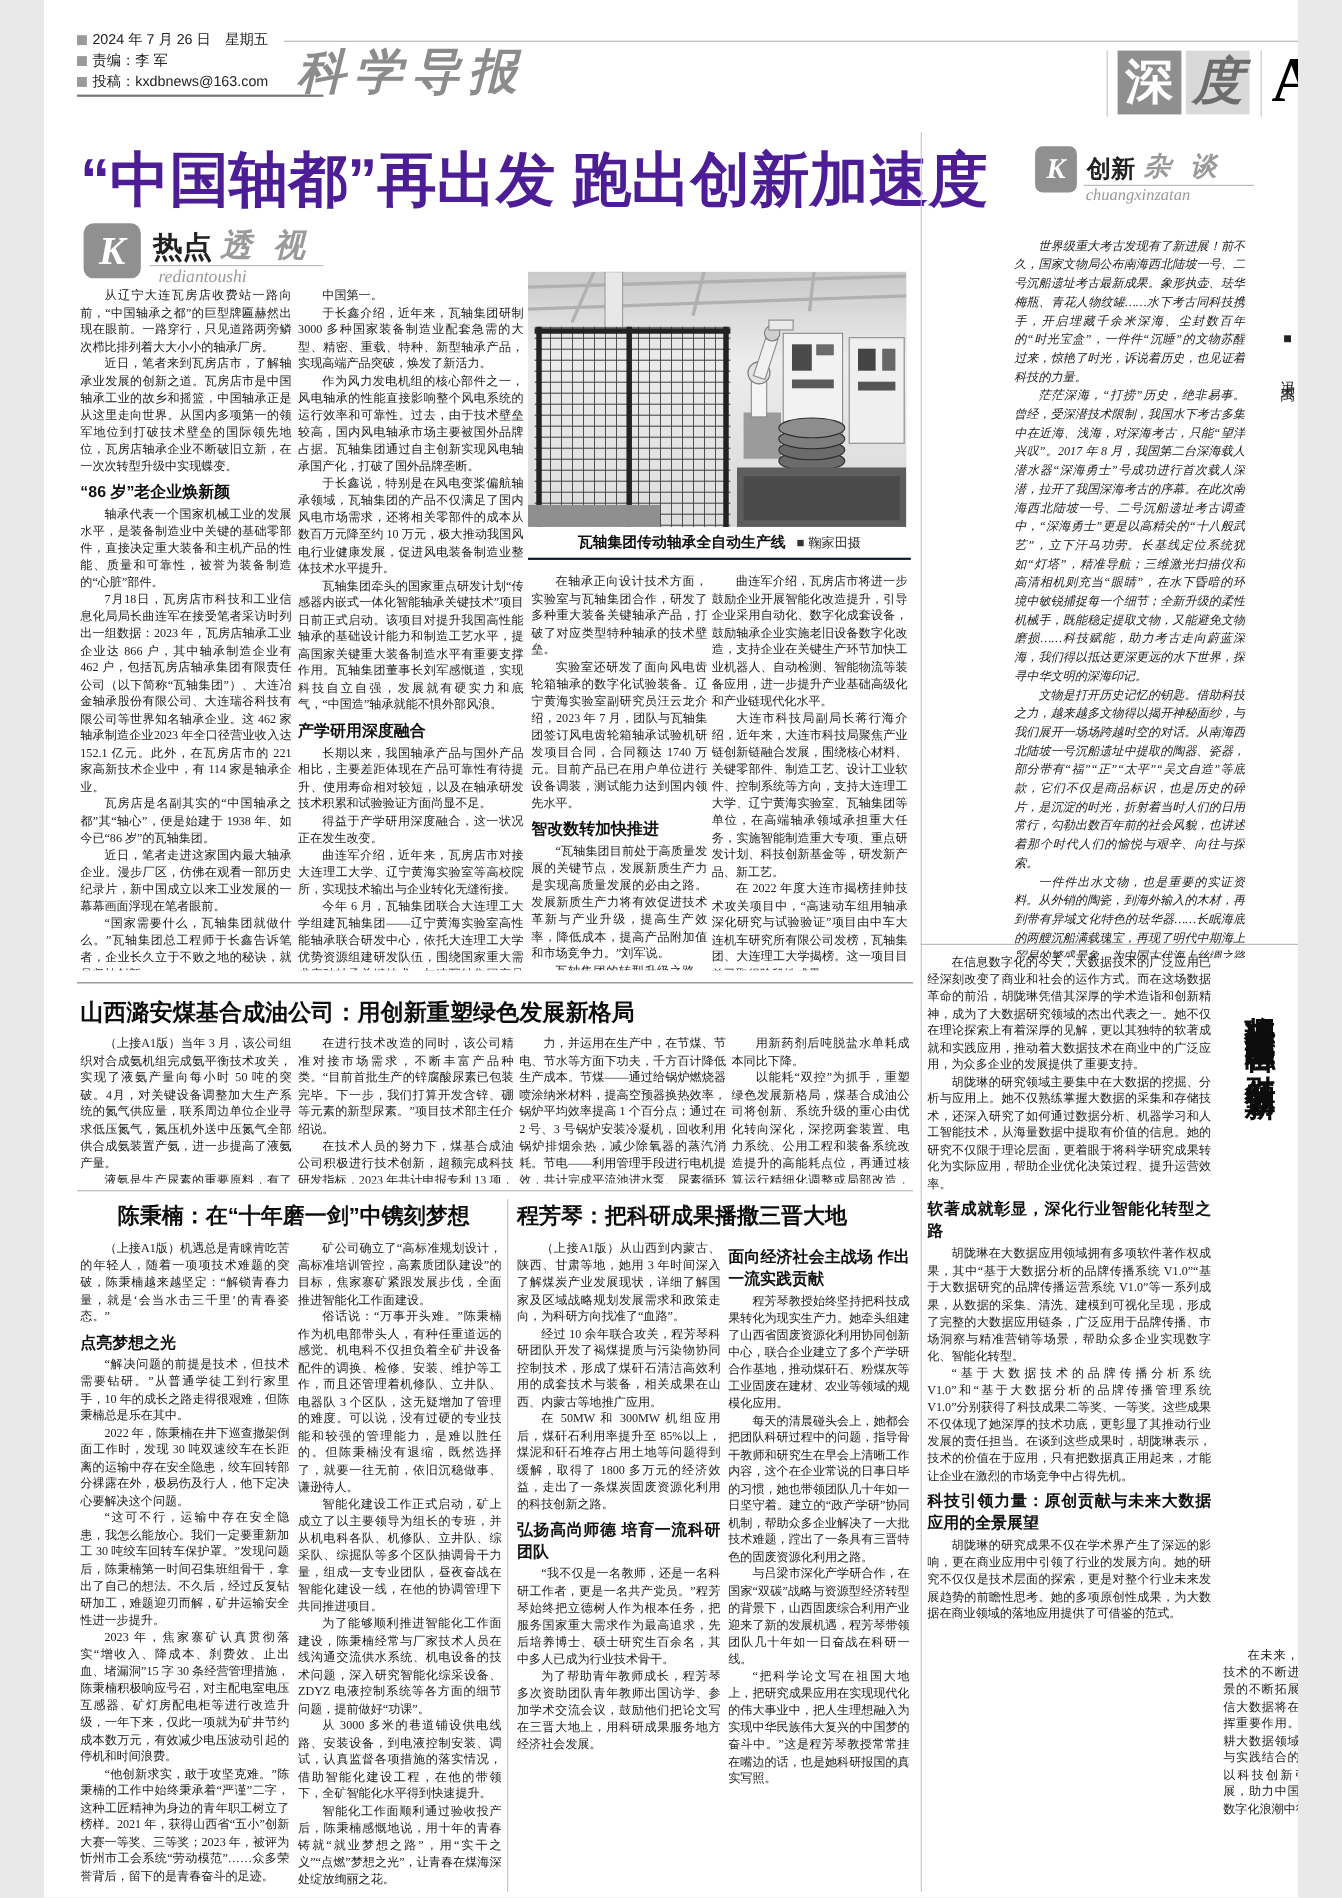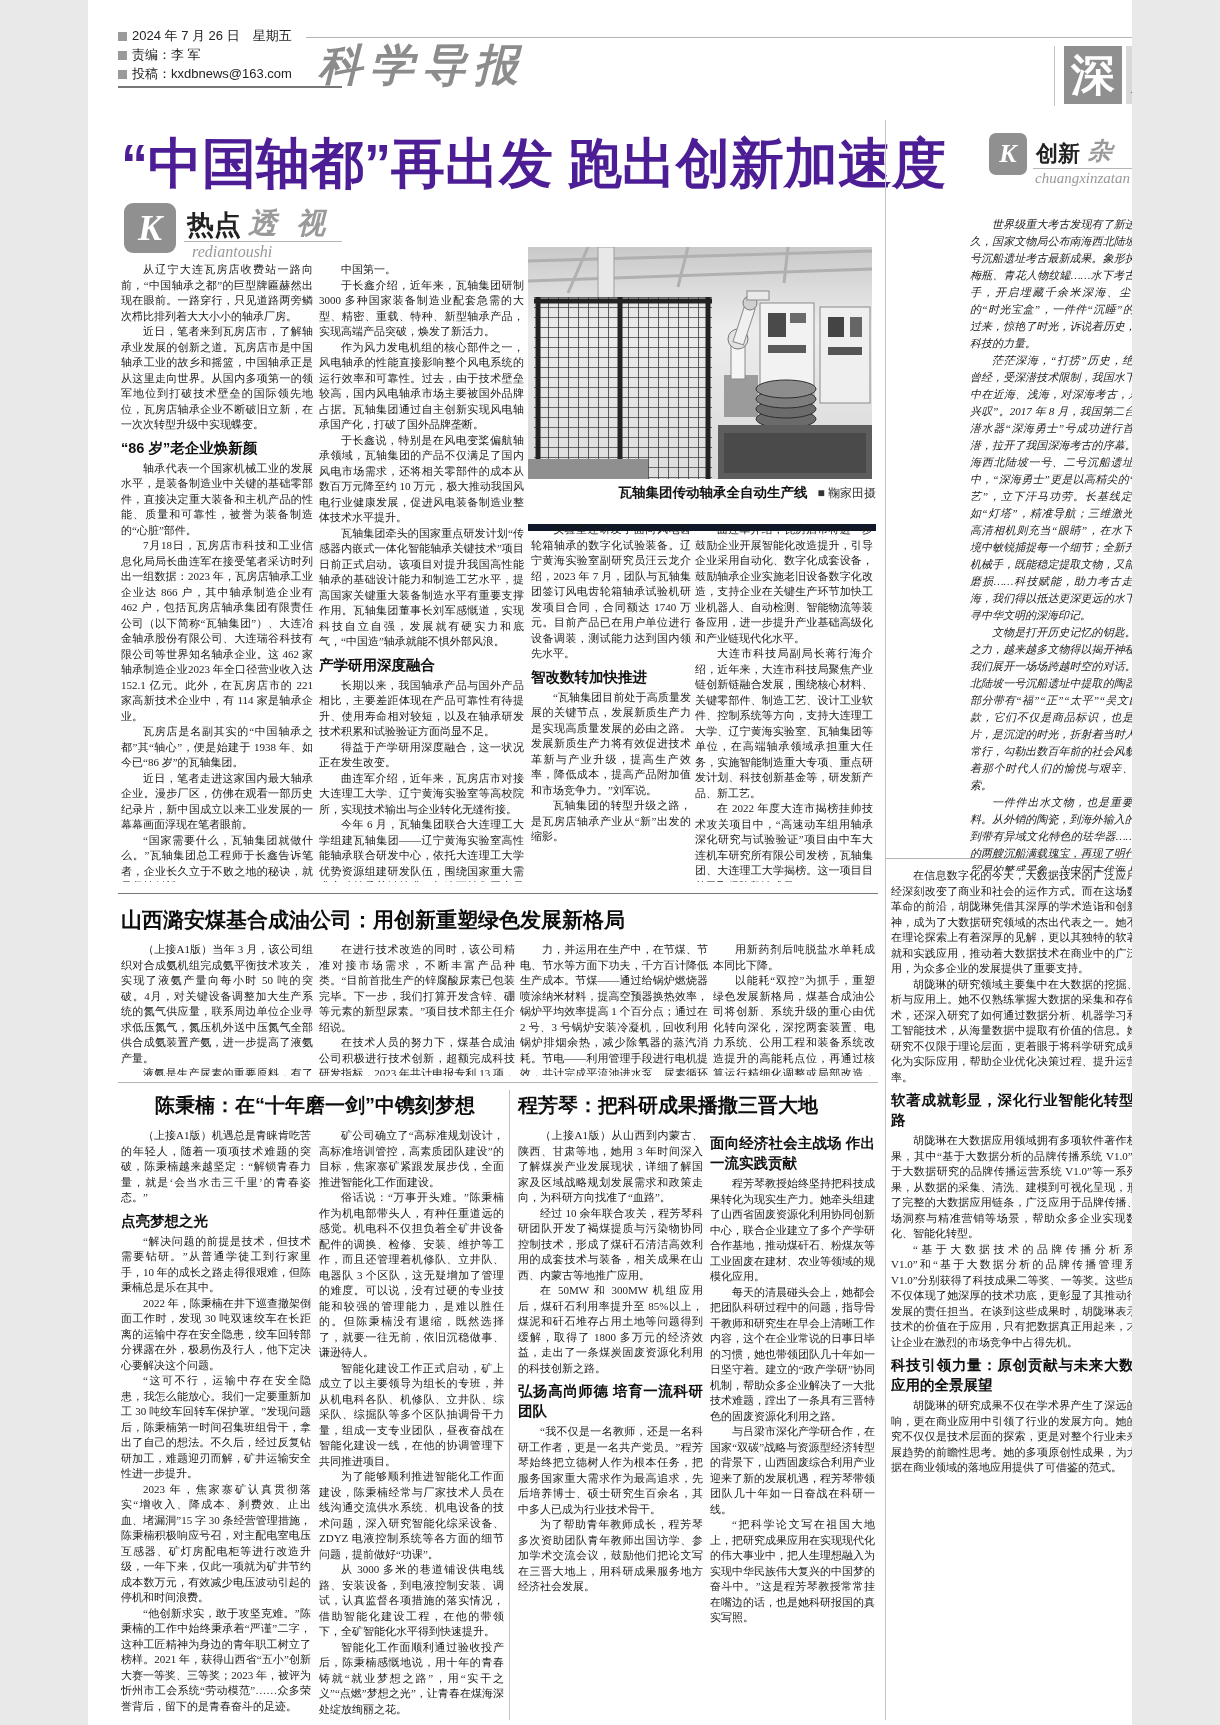--- a/index.html
+++ b/index.html
@@ -1,16 +1,16 @@
 <!DOCTYPE html>
 <html><head>
 <meta charset="utf-8">
 <style>
   html,body{margin:0;padding:0;background:#e9e9e9;}
-  .page{position:relative;width:1044px;height:1725px;background:#ffffff;margin:0 auto;
+  .page{position:relative;width:1140px;height:1725px;background:#ffffff;margin:0 auto;
         font-family:"Liberation Serif",serif;color:#1c1c1c;overflow:hidden;}
   .abs{position:absolute;}
   
   .infoline{font-family:"Liberation Sans",sans-serif;font-size:13px;color:#222;line-height:19px;white-space:nowrap;}
   .sq{display:inline-block;width:9px;height:9px;background:#9a9a9a;margin-right:5px;vertical-align:middle;}
   .masthead{font-family:"Liberation Serif",serif;font-style:italic;font-weight:bold;
             font-size:44px;color:#8c8c8c;letter-spacing:8px;white-space:nowrap;}
   .rule{background:#b5b5b5;}
   .darkrule{background:#777;}
   .shenbox{width:58px;height:58px;background:#8f8f8f;color:#fff;font-family:"Liberation Sans",sans-serif;
@@ -31,23 +31,23 @@
   
   .col{position:absolute;text-align:justify;font-size:11px;line-height:15.5px;color:#1b1b1b;overflow:hidden;}
   .col p.para{margin:0;text-indent:2em;}
   .col .sh{font-family:"Liberation Sans",sans-serif;font-weight:bold;font-size:14.5px;line-height:20px;
            margin:5px 0 3px 0;color:#111;}
   .col .sig{text-align:right;padding-right:6px;font-weight:bold;}
   .kai p.para{font-style:italic;}
   .secondhead{font-family:"Liberation Sans",sans-serif;font-weight:bold;color:#0e0e0e;white-space:nowrap;}
   
   .photo{position:absolute;left:440px;top:247px;width:344px;height:232px;overflow:hidden;background:#dcdcdc;}
-  .caption{position:absolute;left:440px;top:484px;width:348px;text-align:right;
+  .caption{position:absolute;left:440px;top:484px;width:348px;text-align:center;
            font-family:"Liberation Sans",sans-serif;font-weight:bold;font-size:13.5px;color:#111;
-           padding-bottom:22px;border-bottom:7px solid #0f172a;}
+           padding-bottom:5px;border-bottom:2px solid #0f172a;}
   .caption .credit{font-weight:normal;font-size:12px;margin-left:10px;color:#333;}
   .vert{writing-mode:vertical-rl;text-orientation:upright;}
   .vhead{font-family:"Liberation Sans",sans-serif;font-weight:bold;color:#0d0d0d;}
   .vrule{background:#c3c3c3;width:1px;}
 </style>
 </head>
 <body>
 
 <div class="page">
 
@@ -159,20 +159,21 @@
         <line x1="6" y1="54" x2="184" y2="54"></line>
       </g>
       <rect x="0" y="212" width="120" height="20" fill="#8f8f8f"></rect>
     </svg>
   </div>
   <div class="caption">
     <span>瓦轴集团传动轴承全自动生产线</span><span class="credit">■ 鞠家田摄</span>
   </div>
 
   <div class="col" style="left:443px;top:522px;width:160px;height:360px;">
+      <p class="para">在轴承正向设计技术方面，实验室与瓦轴集团合作，研发了多种重大装备关键轴承产品，打破了对应类型特种轴承的技术壁垒。</p>
       <p class="para">实验室还研发了面向风电齿轮箱轴承的数字化试验装备。辽宁黄海实验室副研究员汪云龙介绍，2023 年 7 月，团队与瓦轴集团签订风电齿轮箱轴承试验机研发项目合同，合同额达 1740 万元。目前产品已在用户单位进行设备调装，测试能力达到国内领先水平。</p>
       <div class="sh">智改数转加快推进</div>
       <p class="para">“瓦轴集团目前处于高质量发展的关键节点，发展新质生产力是实现高质量发展的必由之路。发展新质生产力将有效促进技术革新与产业升级，提高生产效率，降低成本，提高产品附加值和市场竞争力。”刘军说。</p>
       <p class="para">瓦轴集团的转型升级之路，是瓦房店轴承产业从“新”出发的缩影。</p>
     </div>
   <div class="col" style="left:607px;top:522px;width:178px;height:360px;">
       <p class="para">曲连军介绍，瓦房店市将进一步鼓励企业开展智能化改造提升，引导企业采用自动化、数字化成套设备，鼓励轴承企业实施老旧设备数字化改造，支持企业在关键生产环节加快工业机器人、自动检测、智能物流等装备应用，进一步提升产业基础高级化和产业链现代化水平。</p>
       <p class="para">大连市科技局副局长蒋行海介绍，近年来，大连市科技局聚焦产业链创新链融合发展，围绕核心材料、关键零部件、制造工艺、设计工业软件、控制系统等方向，支持大连理工大学、辽宁黄海实验室、瓦轴集团等单位，在高端轴承领域承担重大任务，实施智能制造重大专项、重点研发计划、科技创新基金等，研发新产品、新工艺。</p>
       <p class="para">在 2022 年度大连市揭榜挂帅技术攻关项目中，“高速动车组用轴承深化研究与试验验证”项目由中车大连机车研究所有限公司发榜，瓦轴集团、大连理工大学揭榜。这一项目目前已取得阶段性成果。</p>
     </div>

